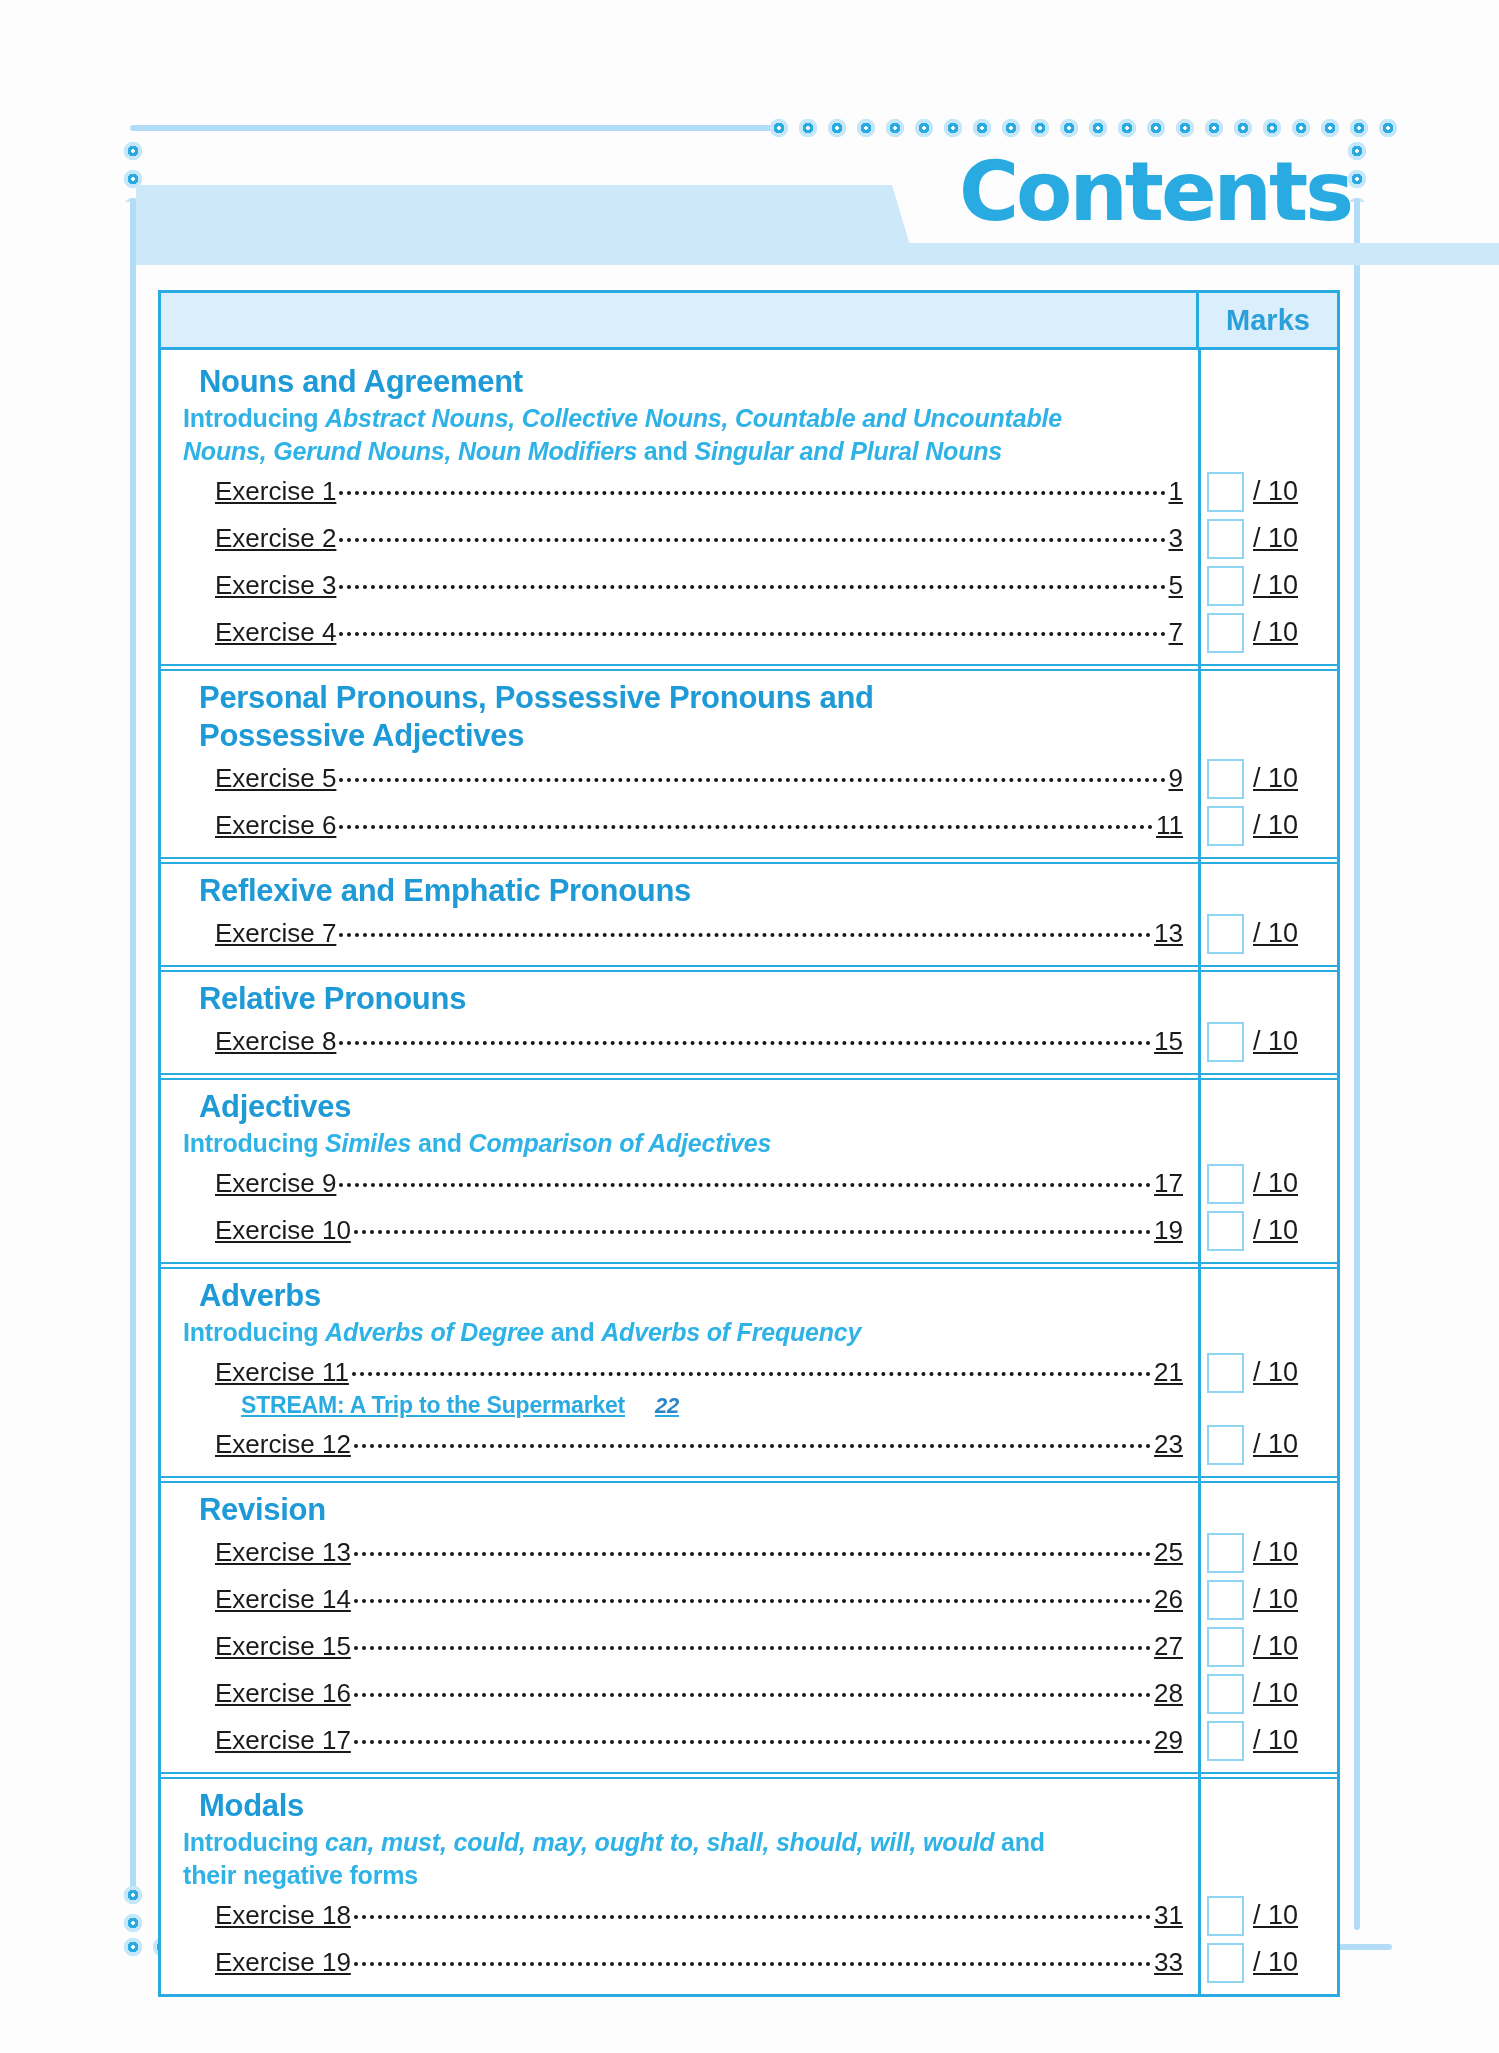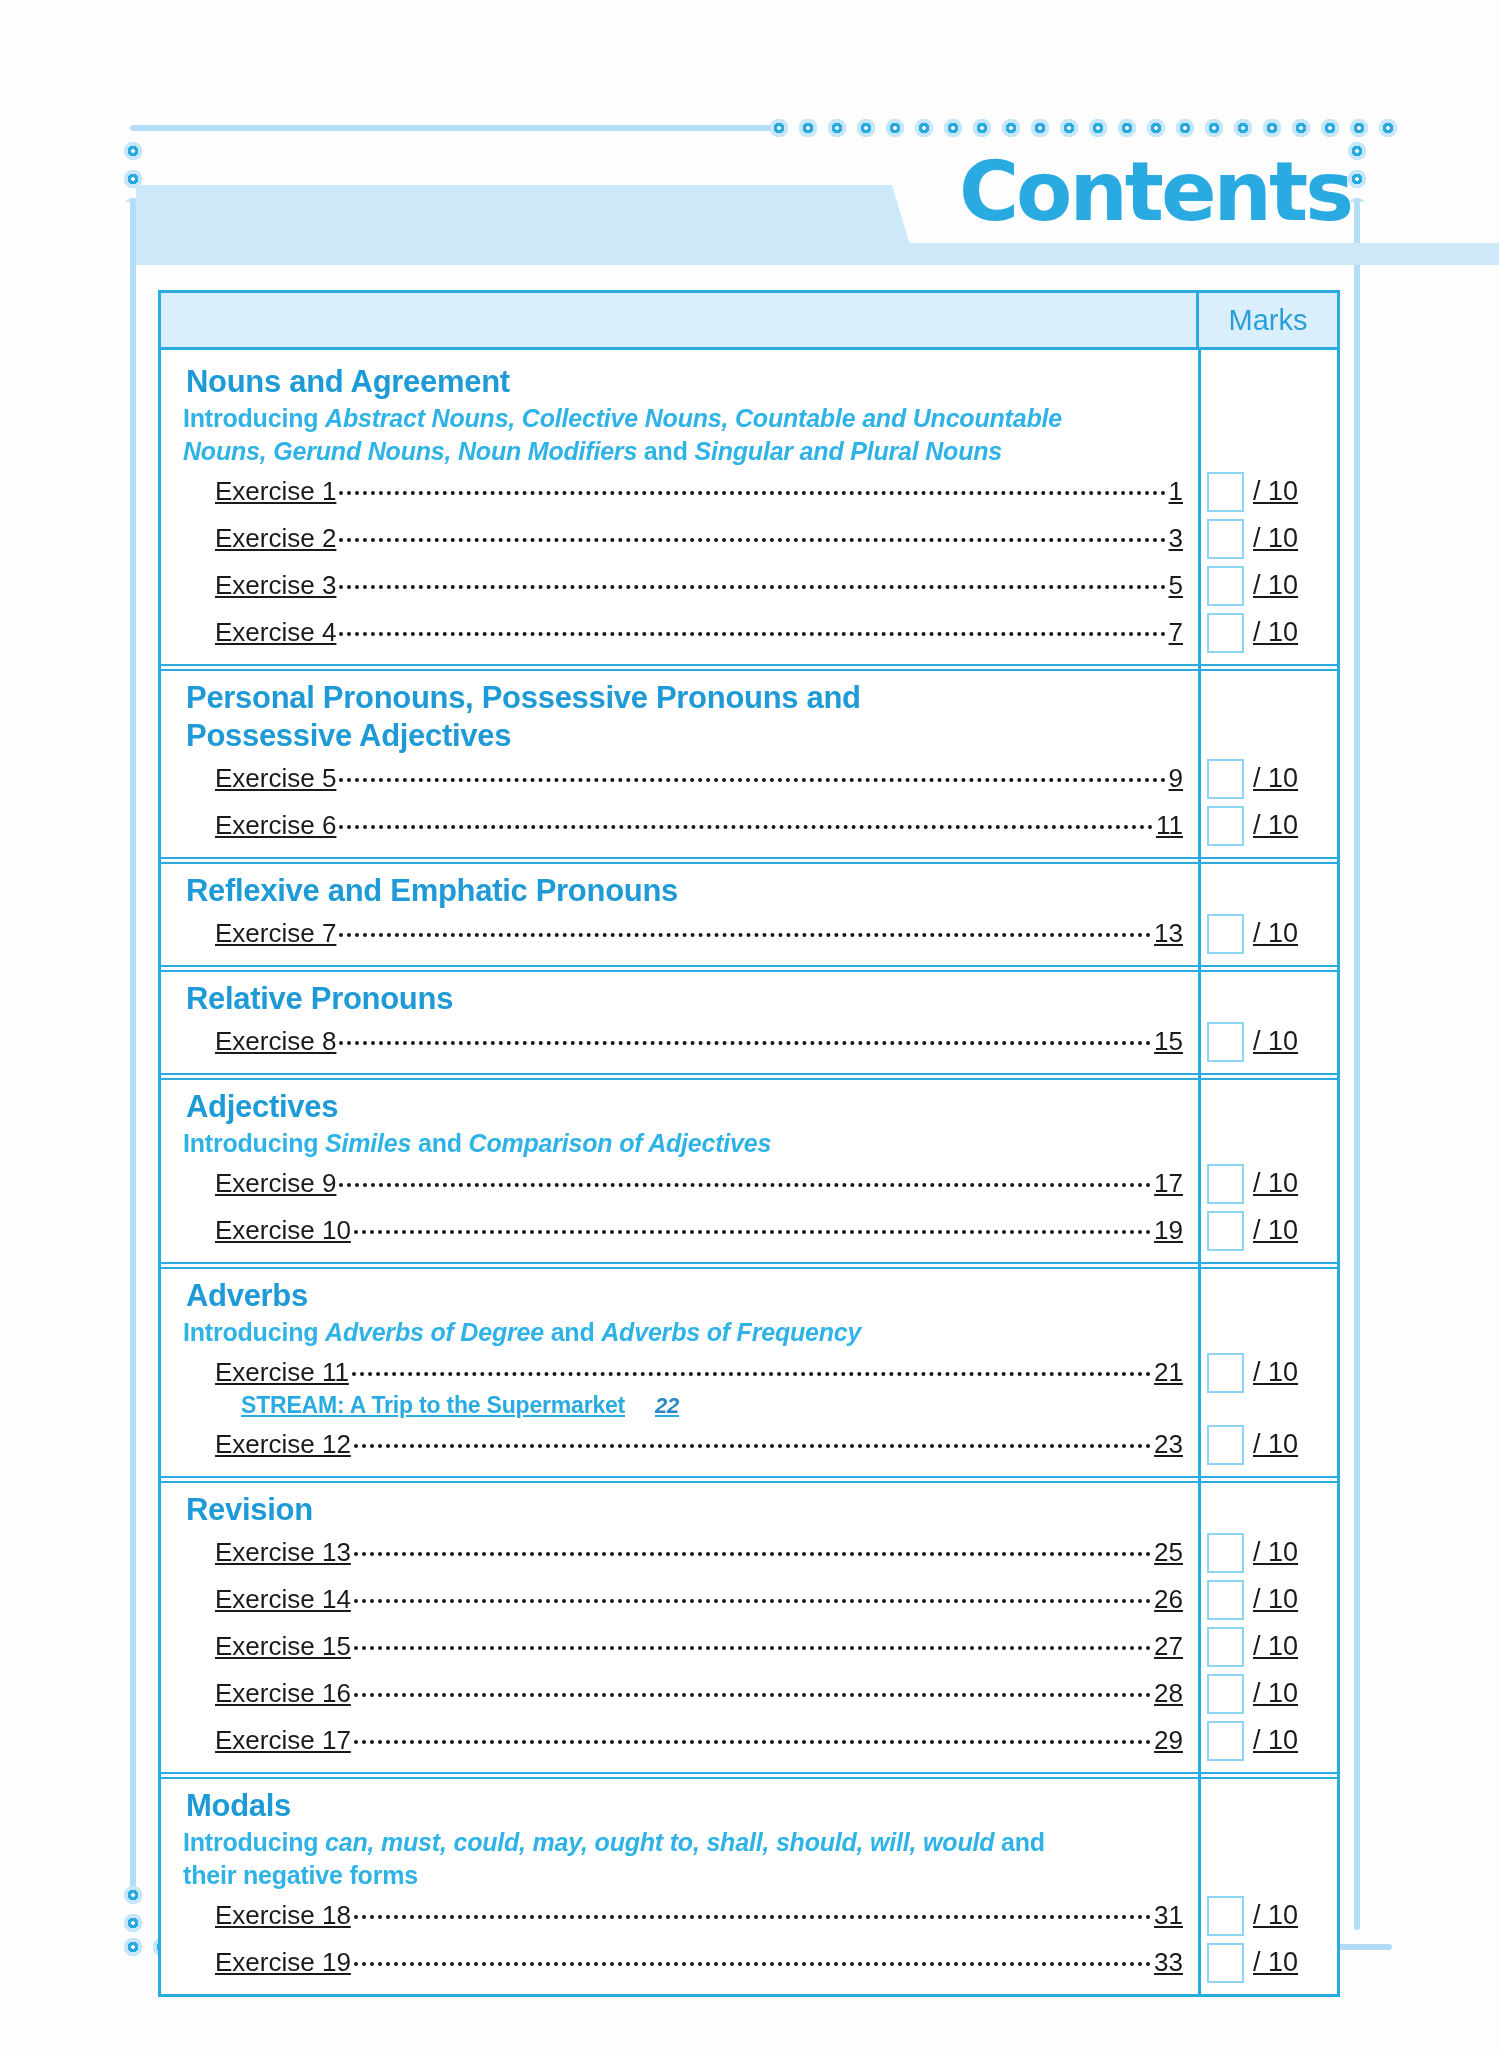--- a/index.html
+++ b/index.html
@@ -57,34 +57,34 @@
     position:absolute;left:158px;top:290px;width:1182px;min-height:1635px;
     border:3px solid var(--cyan);box-sizing:border-box;background:#fff;
   }
   .toc-header{
     display:flex;height:54px;background:var(--headerfill);
     border-bottom:3px solid var(--cyan);
   }
   .toc-header .hd-left{flex:1;}
   .toc-header .hd-marks{
     width:138px;border-left:3px solid var(--cyan);display:flex;align-items:center;justify-content:center;
-    font-size:29px;font-weight:normal;color:#2a9fd9;
+    font-size:29px;font-weight:bold;color:#2a9fd9;
   }
   .toc-body{position:relative;}
   .toc-body::after{ 
     content:"";position:absolute;top:0;bottom:0;right:136px;width:3px;background:var(--cyan);
   }
   .toc-section{padding:9px 0 8px;}
   .toc-section + .toc-section{border-top:2px solid var(--cyan);position:relative;}
   .toc-section + .toc-section::before{
     content:"";position:absolute;left:0;right:0;top:3px;height:2px;background:var(--cyan);
   }
   .head-row{padding-right:139px;}
   .sec-heading{
-    margin:4px 3px 0;padding-left:22px;font-size:31px;line-height:38px;font-weight:bold;
+    margin:4px 16px 0;padding-left:22px;font-size:31px;line-height:38px;font-weight:bold;
     color:var(--heading);white-space:pre-line;letter-spacing:-0.3px;
   }
   .sec-intro{
     margin:1px 0 0;padding-left:22px;font-size:25px;line-height:33px;font-weight:bold;
     color:var(--intro);white-space:pre-line;letter-spacing:-0.2px;
   }
   .sec-intro em{}
   .ex-row{display:flex;align-items:center;height:47px;text-decoration:underline;}
   .ex-line{
     flex:1;display:flex;align-items:baseline;min-width:0;

